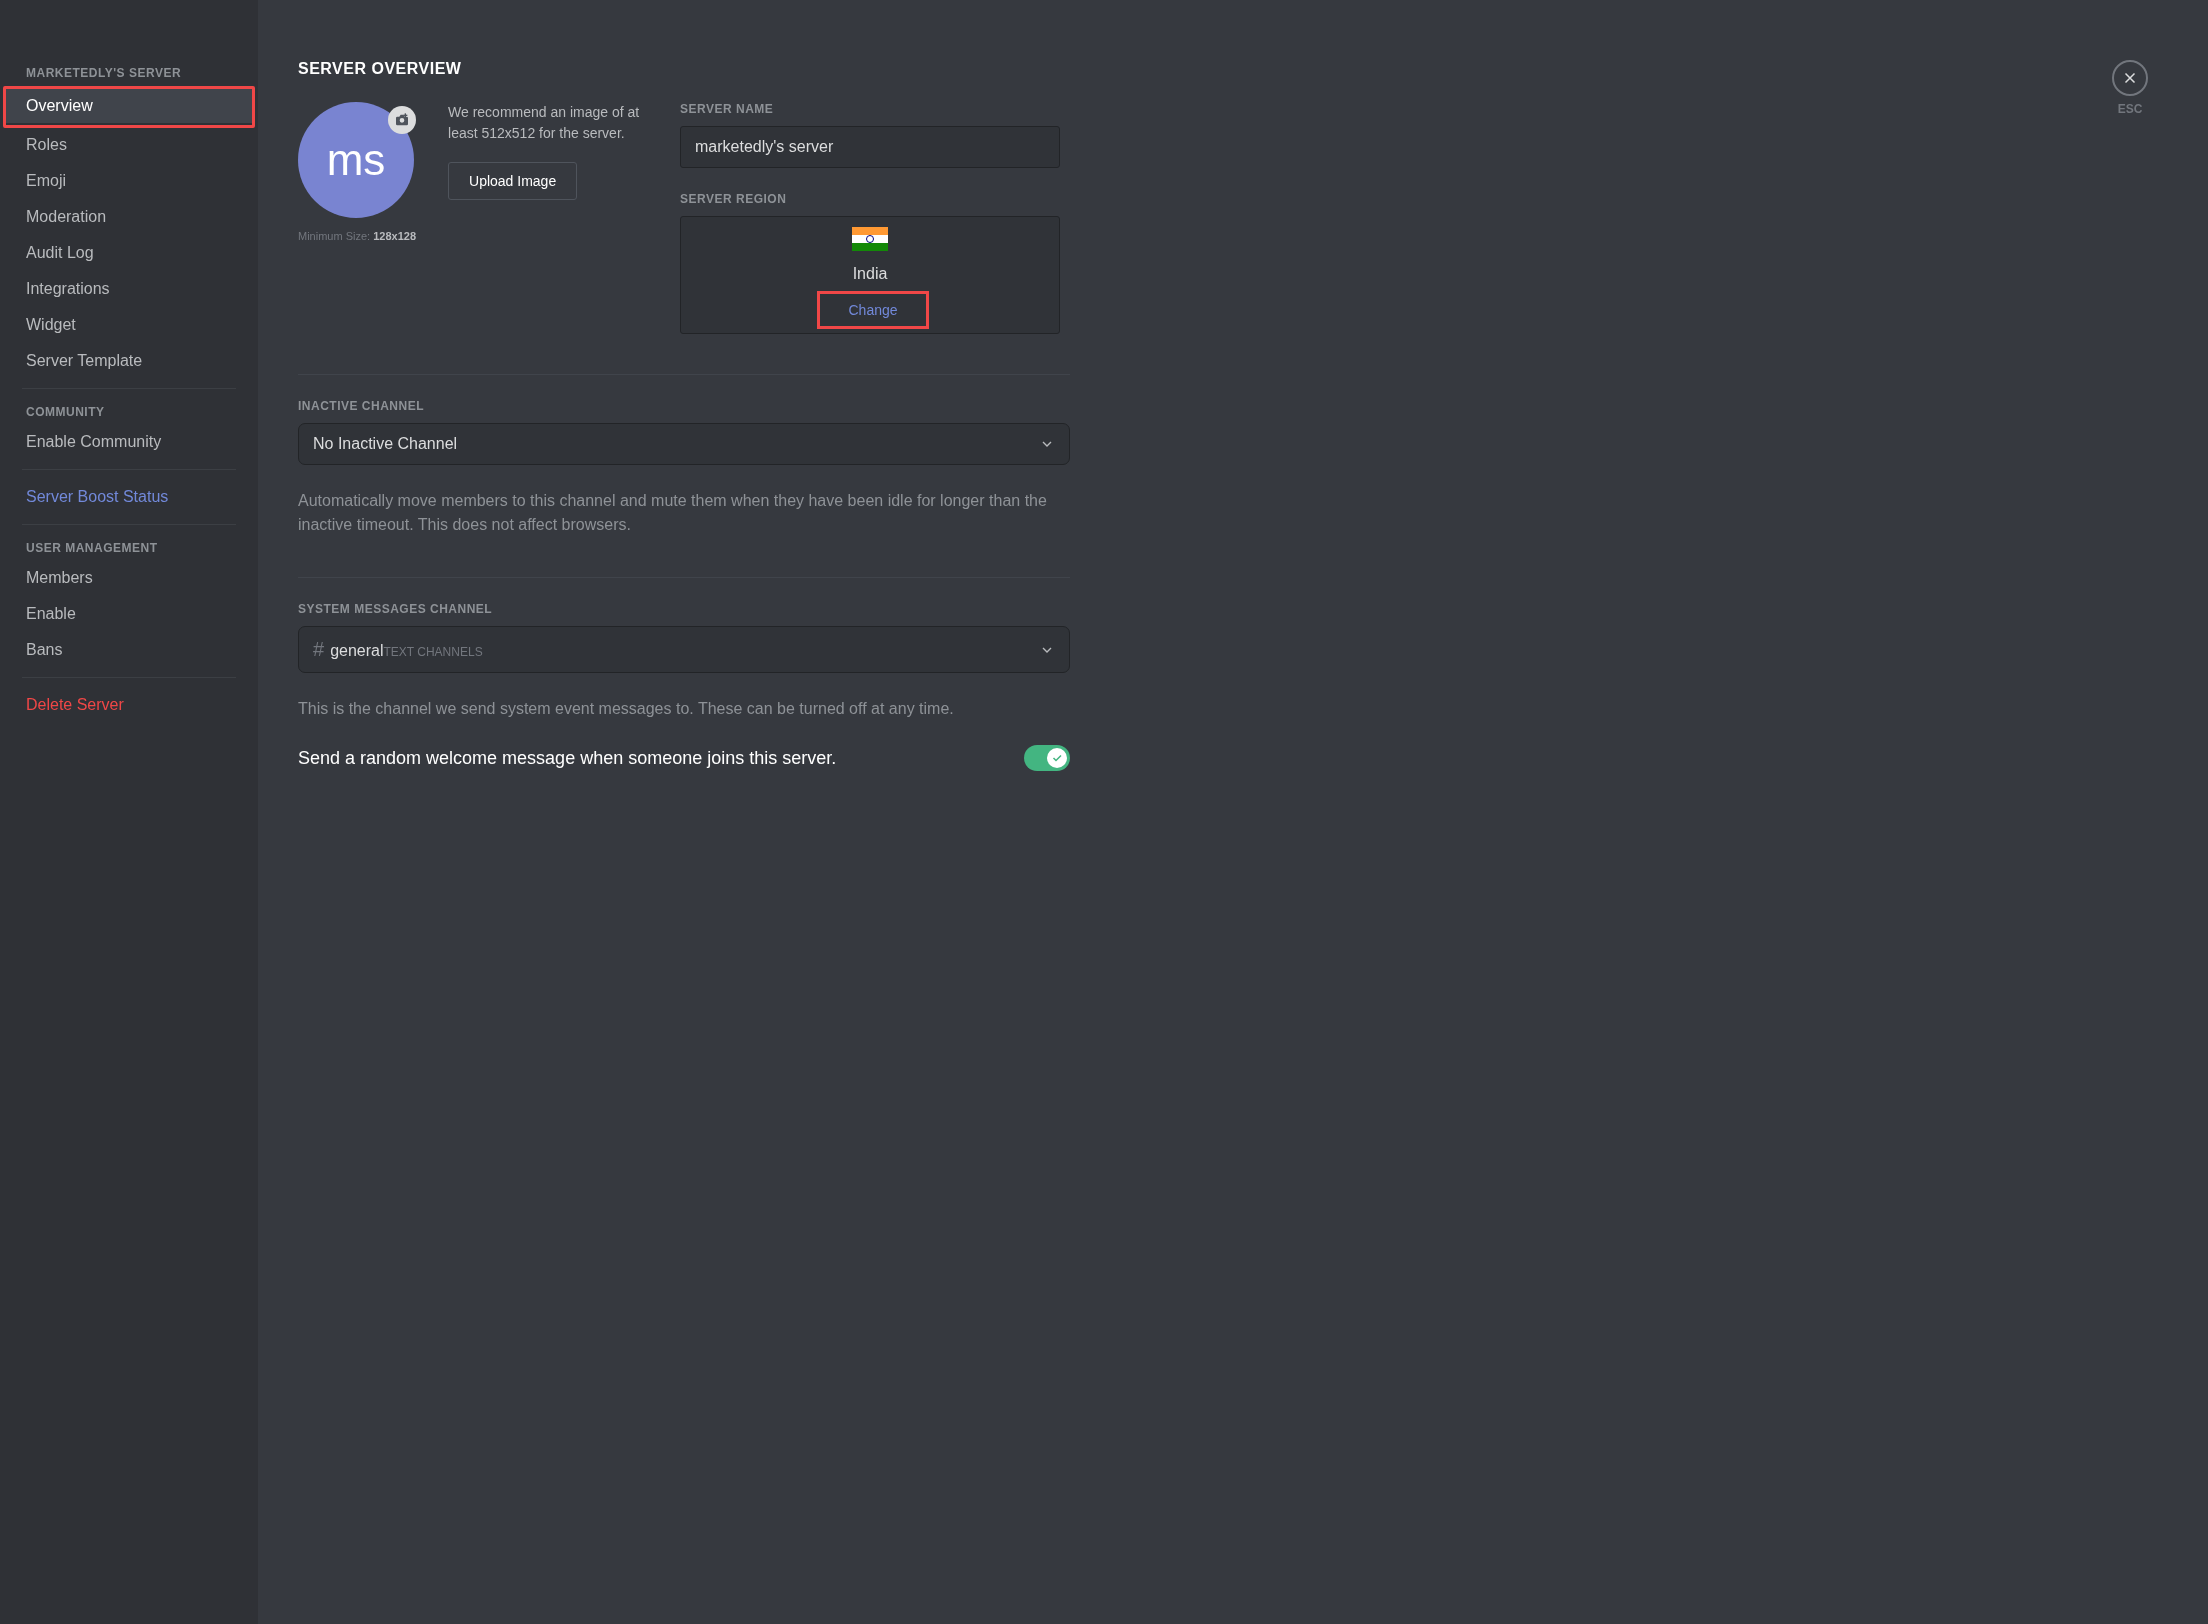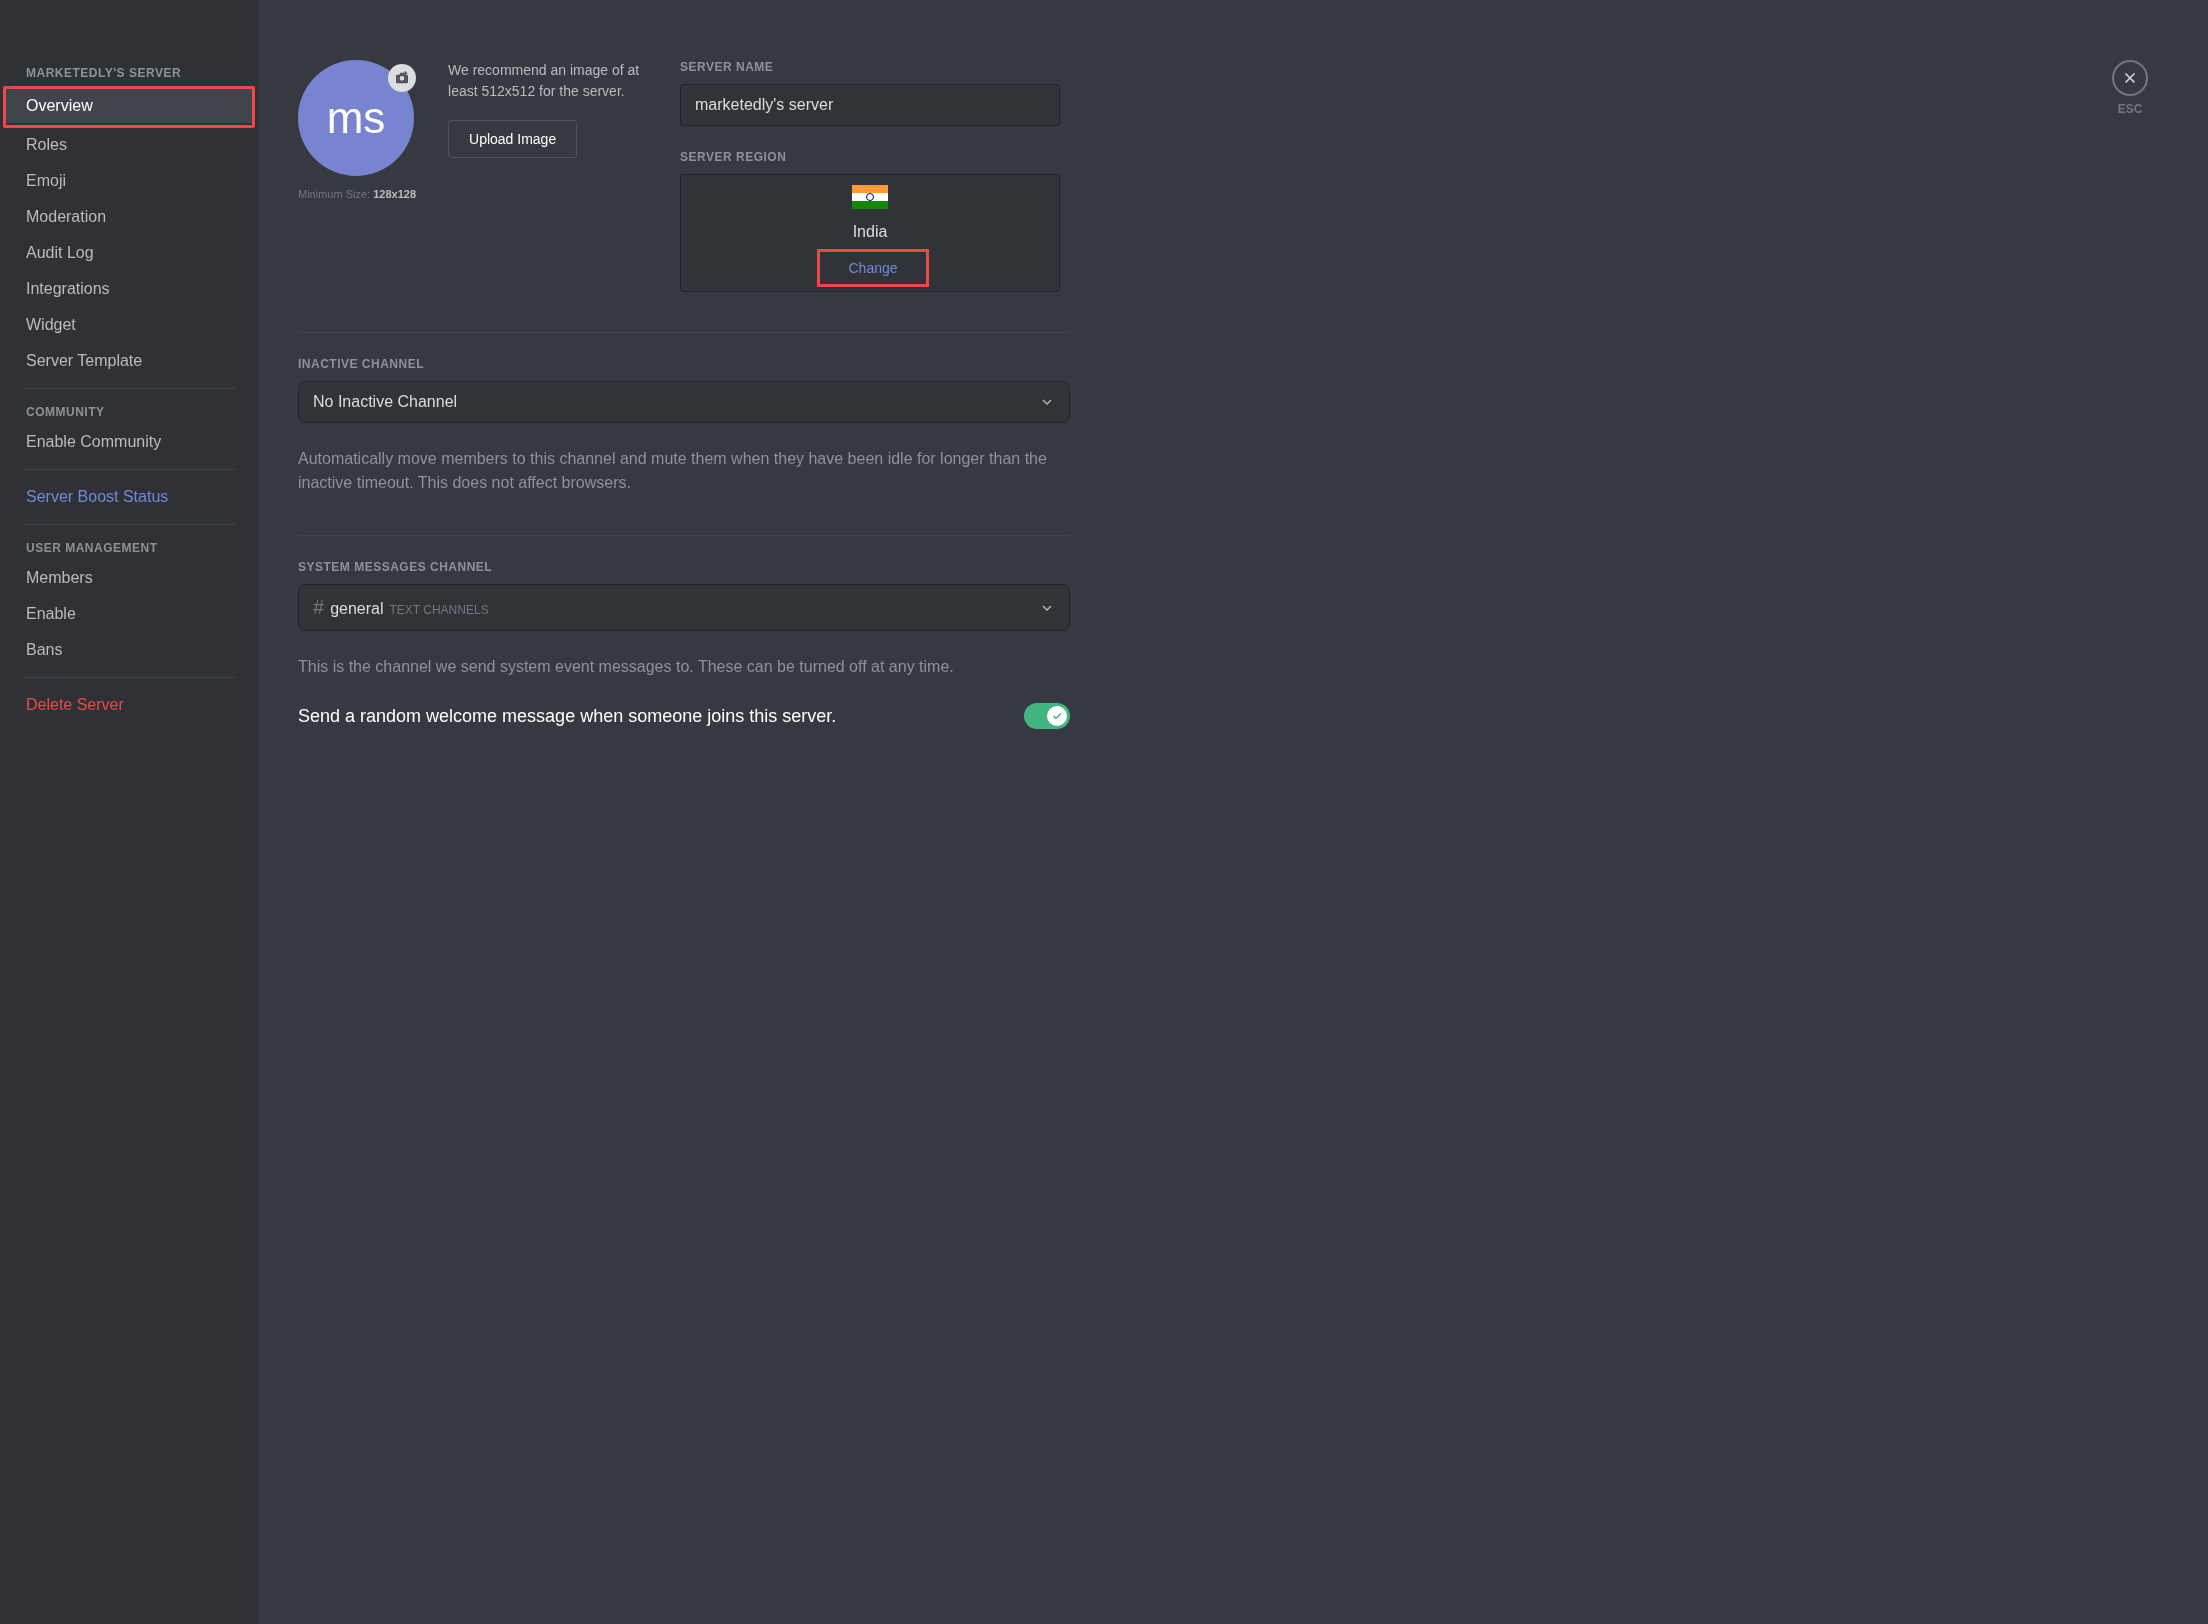--- a/index.html
+++ b/index.html
@@ -284,21 +284,20 @@
       color: #72767d;
       margin-right: 6px;
       font-size: 20px;
     }
     .system-select .chan-name {
       color: #dcddde;
     }
     .system-select .chan-cat {
       color: #72767d;
       font-size: 12px;
-      margin-left: 6px;
     }
     .toggle-row {
       display: flex;
       align-items: center;
       justify-content: space-between;
       margin-top: 24px;
       max-width: 772px;
     }
     .toggle-label {
       color: #fff;
@@ -365,20 +364,21 @@
 <div class="main">
   <div class="close-btn">
     <div class="close-circle">
       <svg viewBox="0 0 24 24" fill="none" stroke-width="2">
           <path d="M18 6L6 18M6 6l12 12"></path>
         </svg>
     </div>
     <div class="esc-text">ESC</div>
   </div>
 
+  <div class="page-title">SERVER OVERVIEW</div>
 
   <div class="overview-top">
     <div class="avatar-section">
       <div class="avatar-wrap">
         <div class="avatar">ms</div>
         <div class="avatar-upload-icon">
           <svg viewBox="0 0 24 24">
               <path d="M19 7h-3l-2-3h-4L8 7H5a2 2 0 00-2 2v9a2 2 0 002 2h14a2 2 0 002-2V9a2 2 0 00-2-2zm-7 9a3.5 3.5 0 110-7 3.5 3.5 0 010 7z"></path>
               <rect x="16" y="2" width="2" height="6"></rect>
               <rect x="14" y="4" width="6" height="2"></rect>

